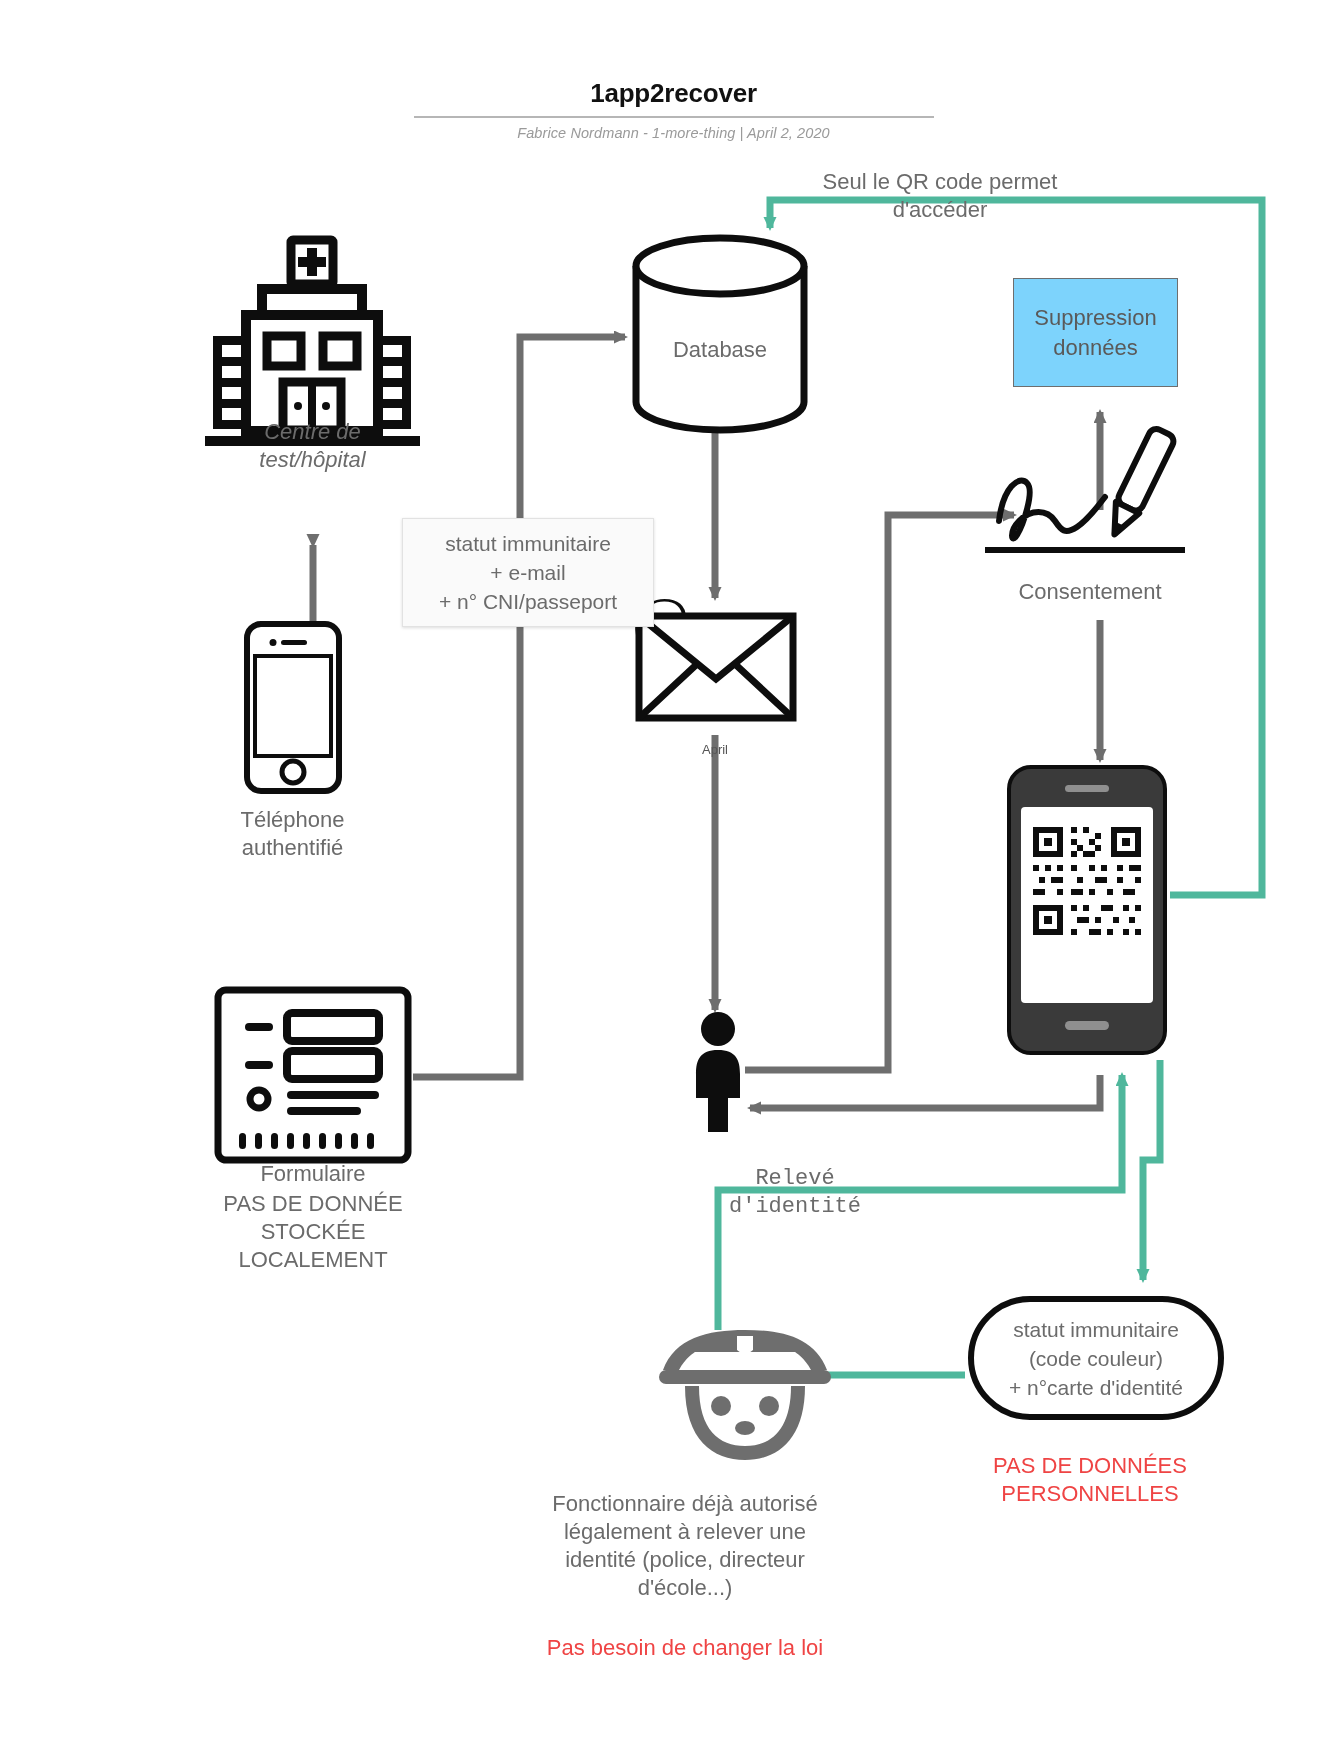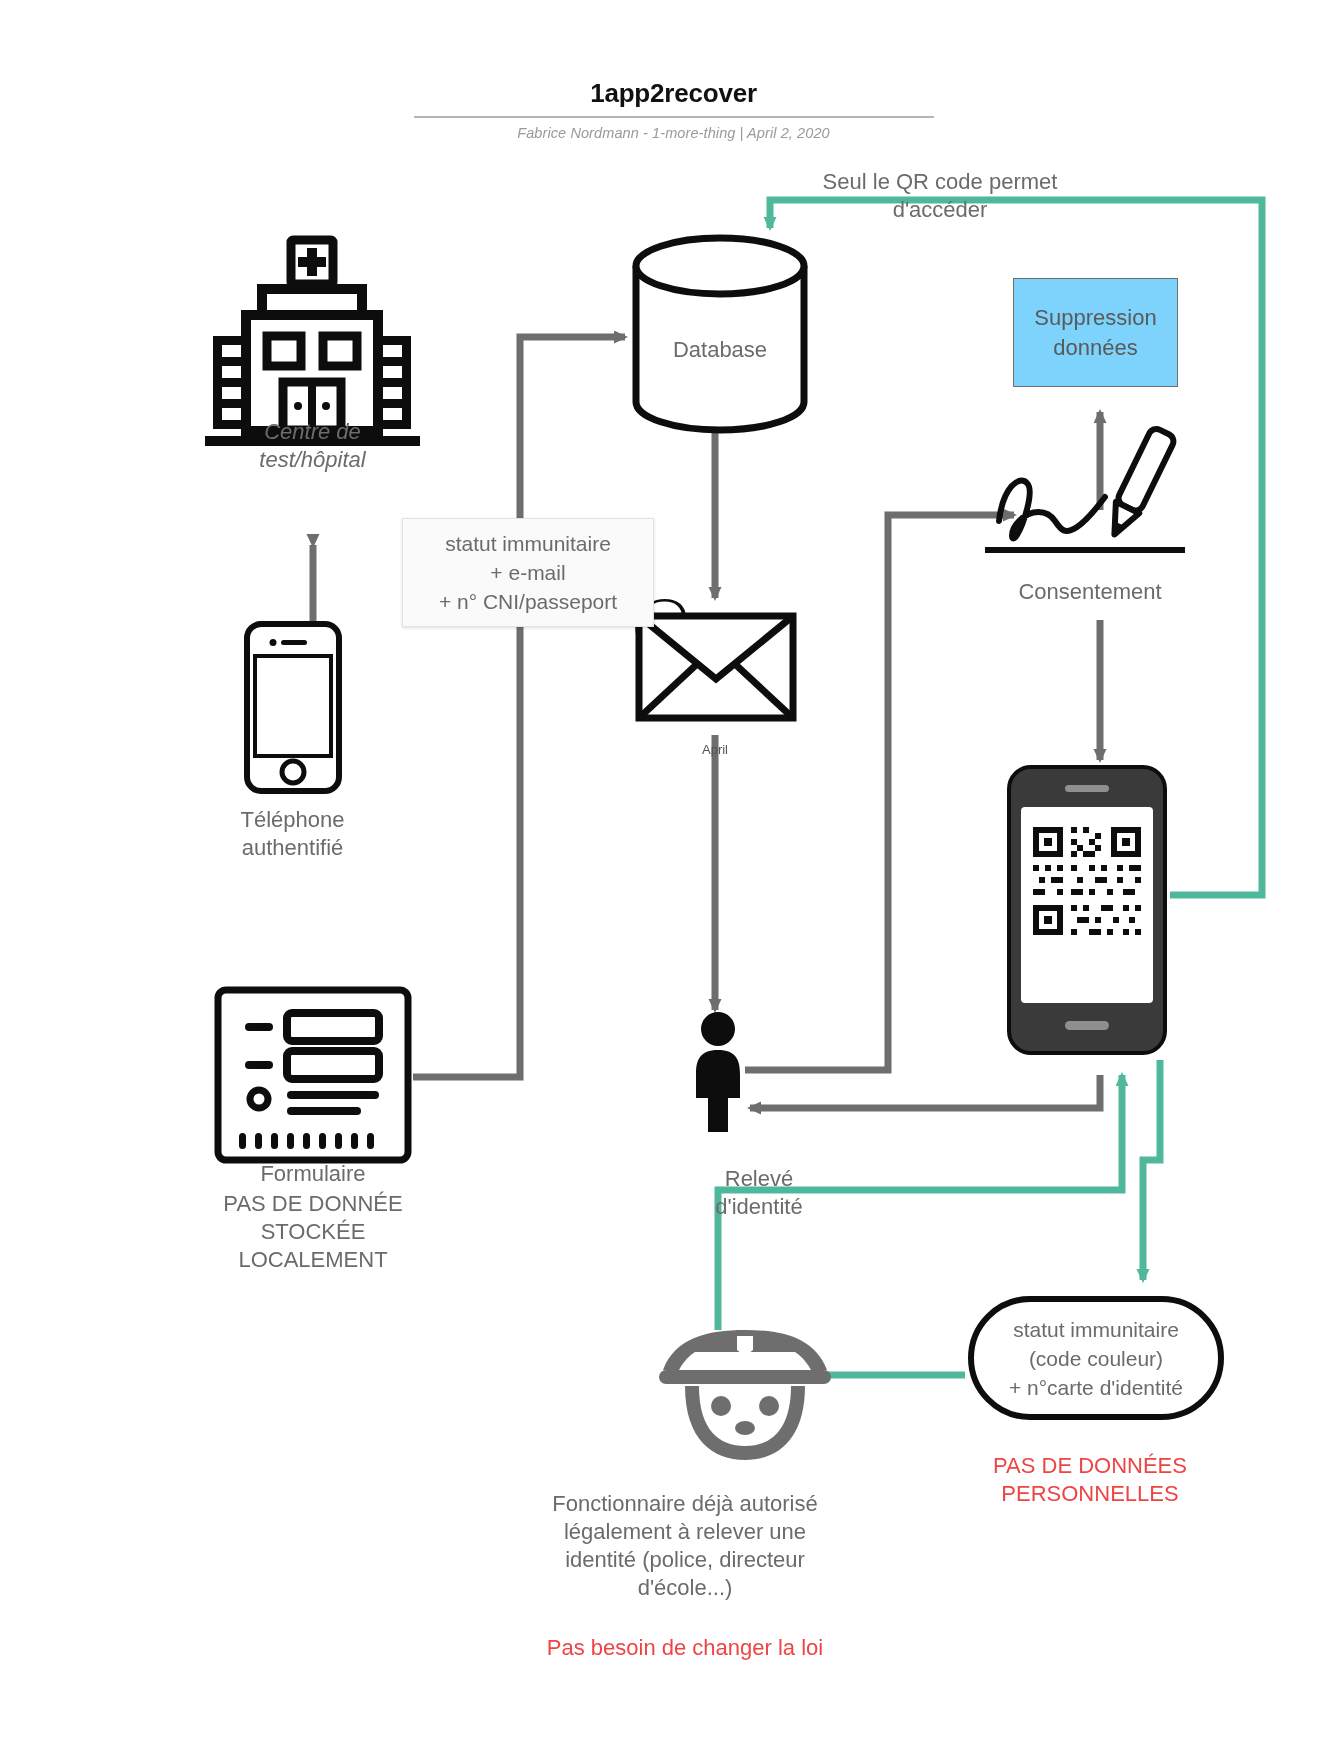--- a/index.html
+++ b/index.html
@@ -330,18 +330,18 @@
 identité (police, directeur
 d'école...)</div>
 
   <div class="cap" style="left:790px;top:168px;width:300px;">Seul le QR code permet
 d'accéder</div>
 
   <div class="labelbox" style="left:402px;top:518px;width:218px;">statut immunitaire
 + e-mail
 + n° CNI/passeport</div>
 
-  <div class="cap" style="left:664px;top:1165px;width:190px;">Relevé
+  <div class="cap" style="left:700px;top:1165px;width:190px;font-family:Liberation Mono, monospace;">Relevé
 d'identité</div>
 
   <div class="cap red" style="left:480px;top:1634px;width:410px;">Pas besoin de changer la loi</div>
 
 </div>
 
 </body></html>

